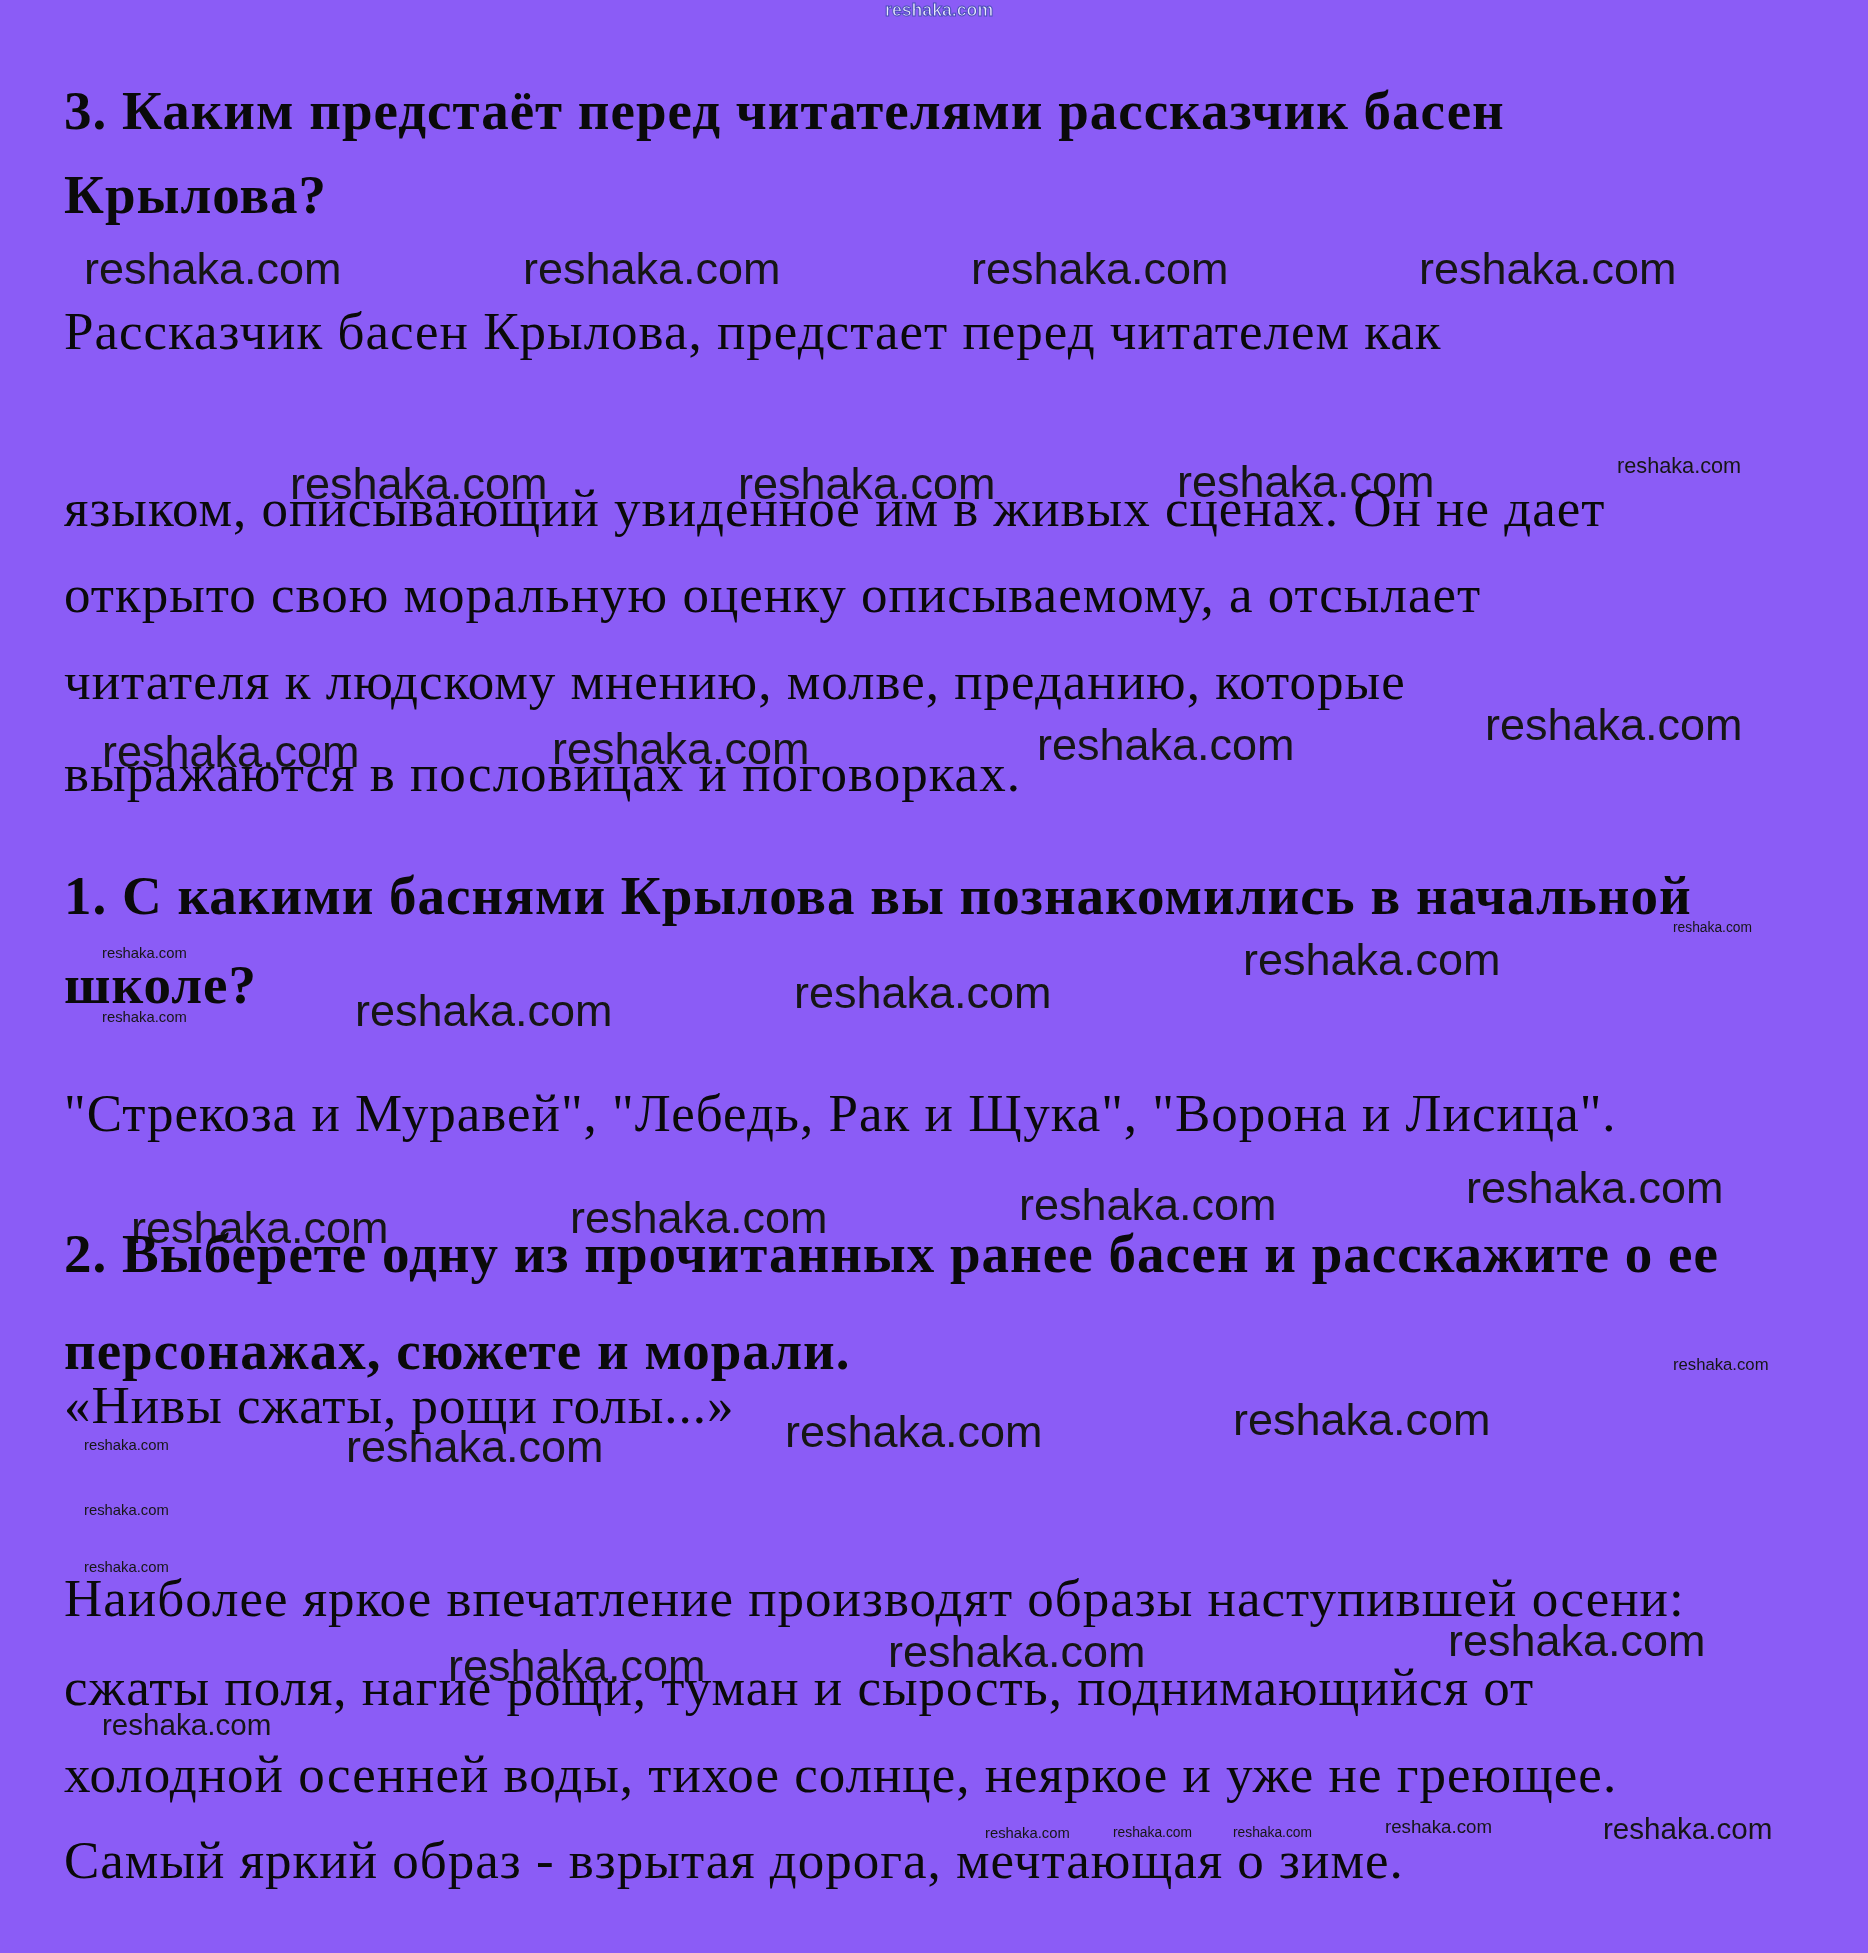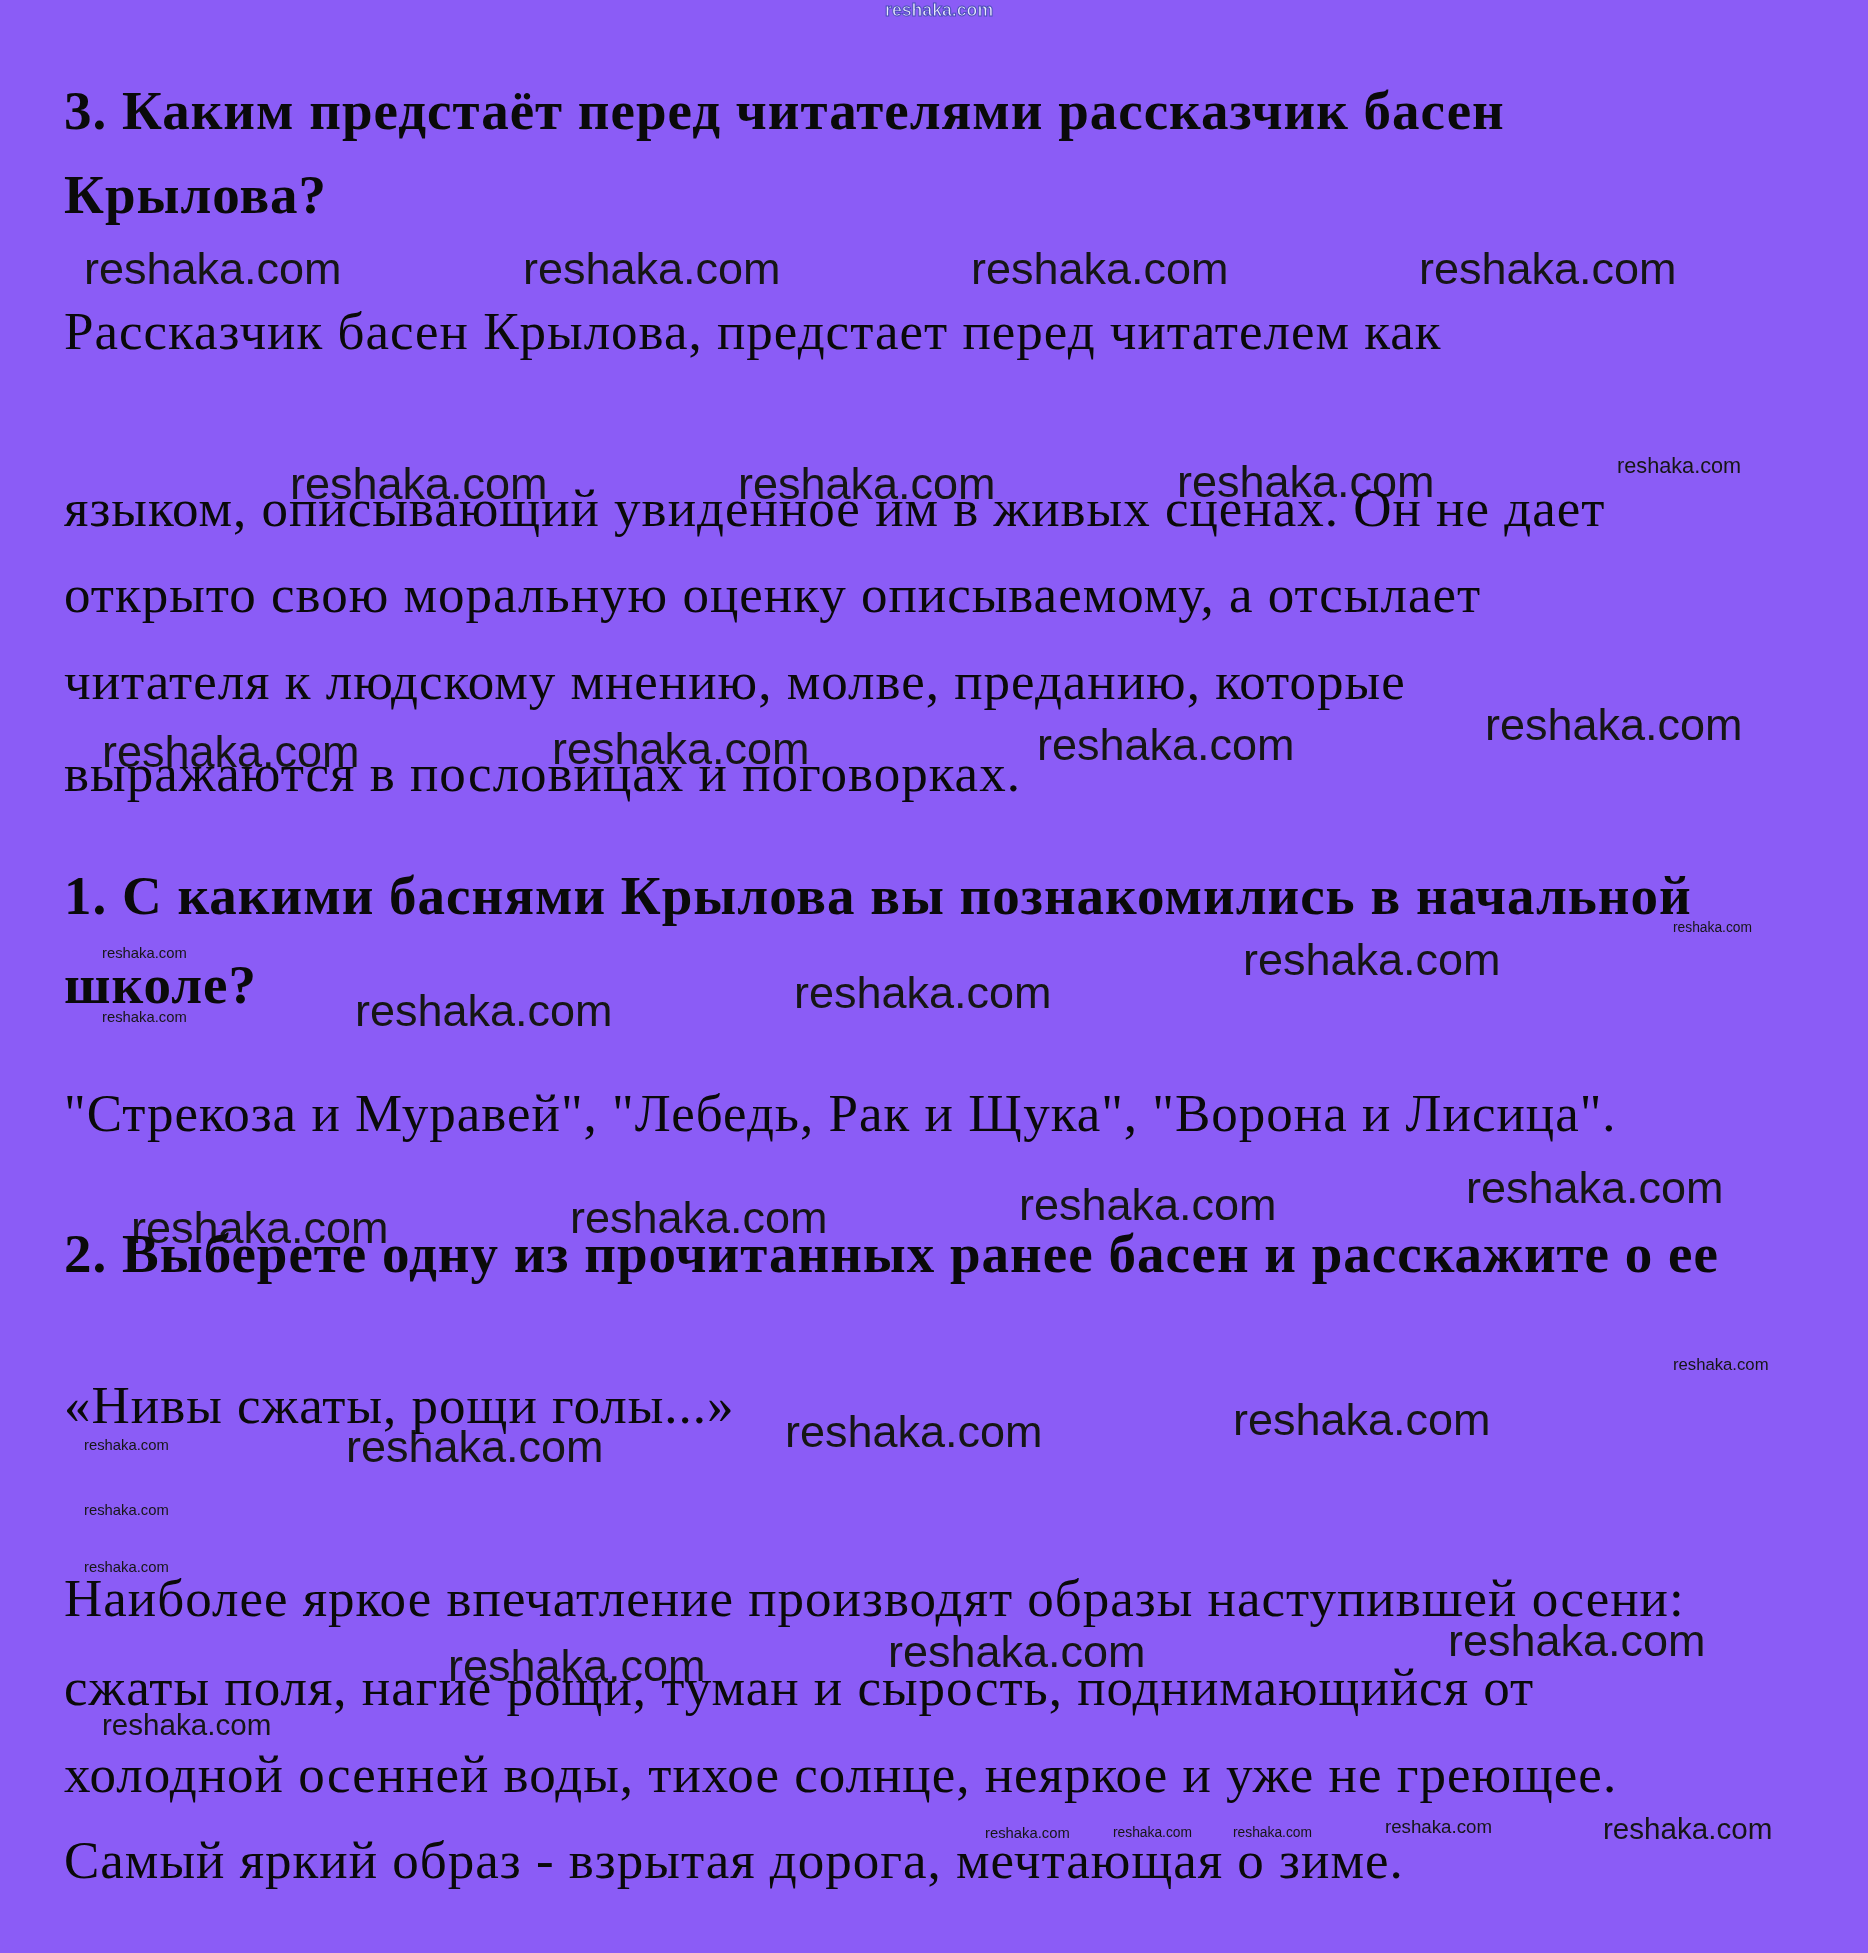--- a/index.html
+++ b/index.html
@@ -101,20 +101,21 @@
   <div class="txt body-line" style="top:482px">языком, описывающий увиденное им в живых сценах. Он не дает</div>
   <div class="txt body-line" style="top:568px">открыто свою моральную оценку описываемому, а отсылает</div>
   <div class="txt body-line" style="top:655px">читателя к людскому мнению, молве, преданию, которые</div>
   <div class="txt body-line" style="top:747px">выражаются в пословицах и поговорках.</div>
 
   <div class="txt head-line" style="top:868px">1. С какими баснями Крылова вы познакомились в начальной</div>
   <div class="txt head-line" style="top:957px">школе?</div>
   <div class="txt body-line" style="top:1087px">"Стрекоза и Муравей", "Лебедь, Рак и Щука", "Ворона и Лисица".</div>
 
   <div class="txt head-line" style="top:1226px">2. Выберете одну из прочитанных ранее басен и расскажите о ее</div>
+  <div class="txt head-line" style="top:1323px">персонажах, сюжете и морали.</div>
   <div class="txt body-line" style="top:1379px">«Нивы сжаты, рощи голы...»</div>
   <div class="txt body-line" style="top:1572px">Наиболее яркое впечатление производят образы наступившей осени:</div>
   <div class="txt body-line" style="top:1661px">сжаты поля, нагие рощи, туман и сырость, поднимающийся от</div>
   <div class="txt body-line" style="top:1748px">холодной осенней воды, тихое солнце, неяркое и уже не греющее.</div>
   <div class="txt body-line" style="top:1834px">Самый яркий образ - взрытая дорога, мечтающая о зиме.</div>
 
 </div>
 
 
 </body></html>

